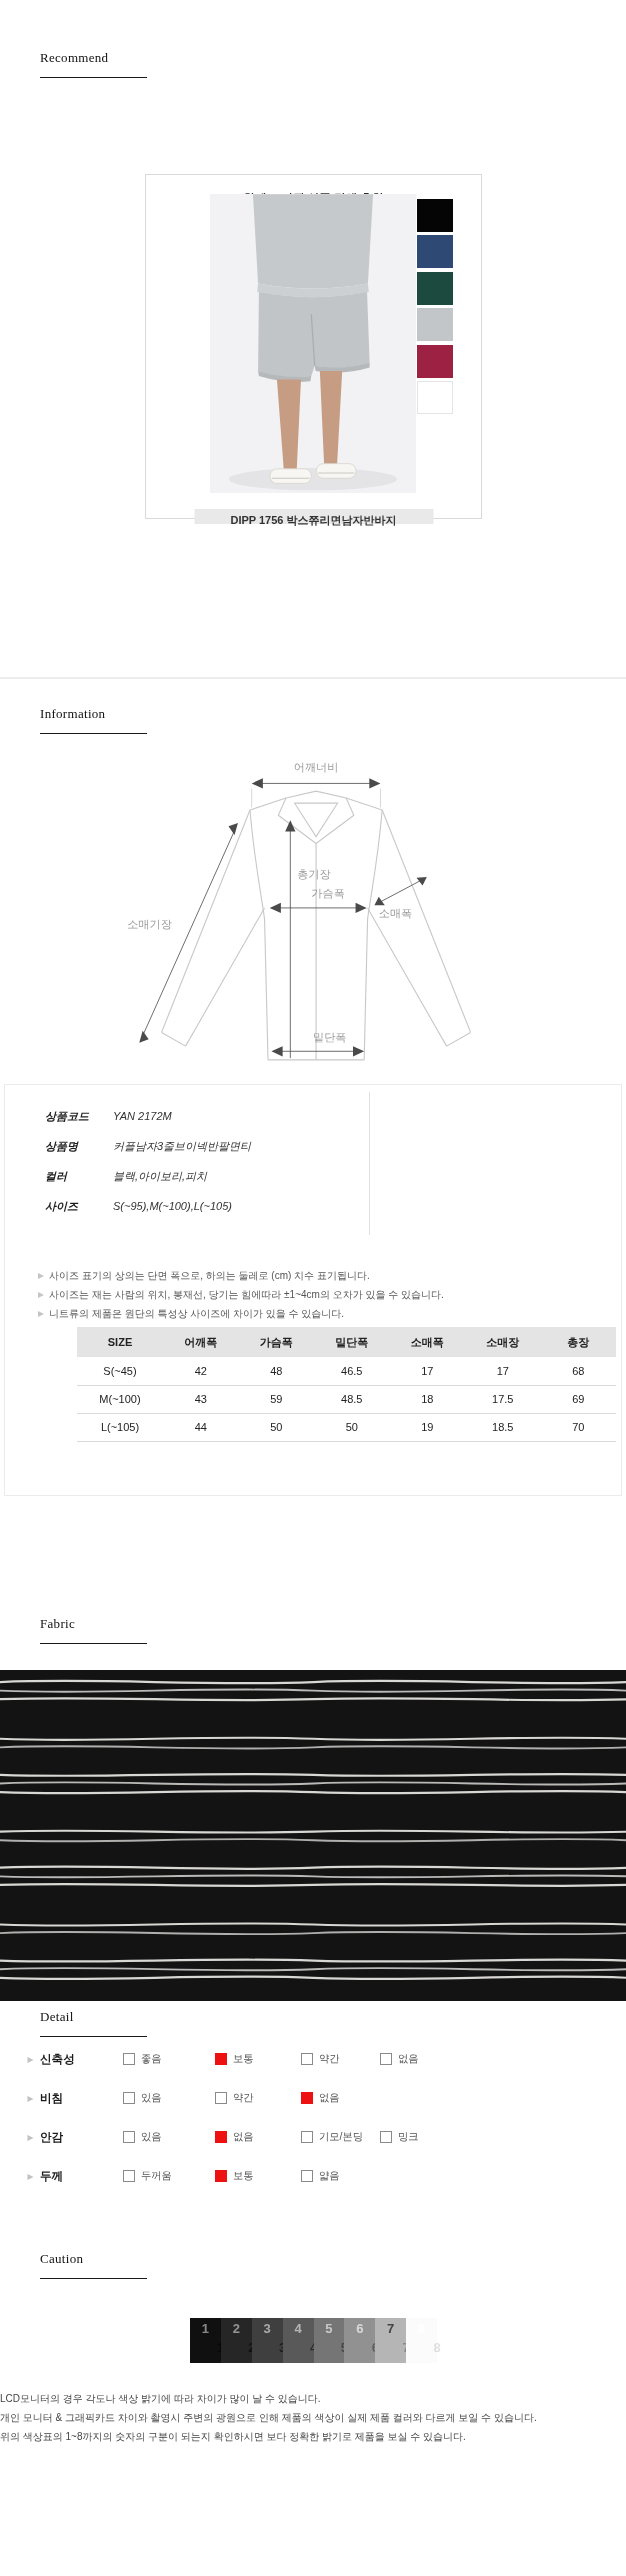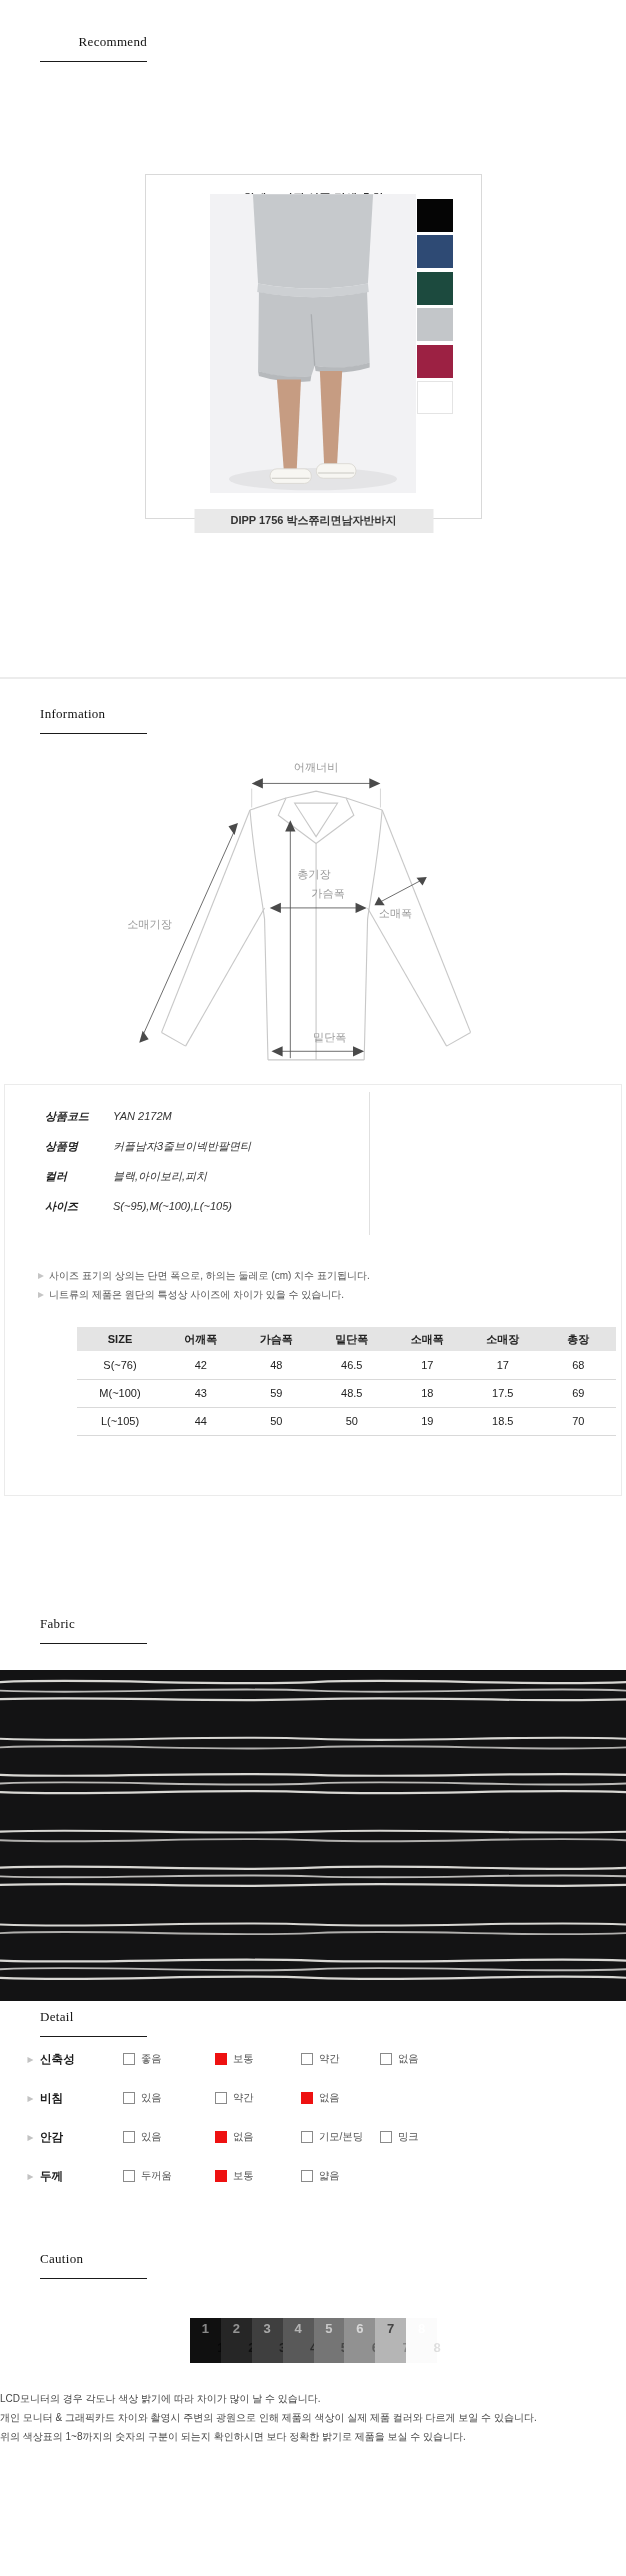--- a/index.html
+++ b/index.html
@@ -13,21 +13,21 @@
 
   .divider { position:absolute; left:0; width:627px; height:1.7px; background:#ececec; }
 
   
   #reco-card { position:absolute; left:145px; top:174px; width:337px; height:345px; border:0.9px solid #d9d9d9; background:#fff; }
   #reco-banner { position:absolute; top:-7.7px; left:50%; transform:translateX(-50%); background:#fff;
     padding:0 12px; font-size:11.6px; font-weight:bold; color:#2b2b2b; white-space:nowrap;margin-top:24px; }
   #reco-photo { position:absolute; left:64px; top:19px; width:206px; height:299px; background:#f2f2f4; }
   #reco-swatches { position:absolute; left:271px; top:24px; width:36px; display:flex; flex-direction:column; gap:3.4px; }
   .swatch { width:36px; height:33px; }
-  #reco-name { position:absolute; top:334px; left:50%; transform:translateX(-50%); width:239px; height:24px;
+  #reco-name { position:absolute; top:334px; left:50%; transform:translateX(-50%); width:239px; height:15px;
     background:#e9e9e9; font-size:11px; font-weight:bold; color:#333; text-align:center; line-height:22px; white-space:nowrap; }
 
   
   #diagram { position:absolute; left:86px; top:749px; }
   .diag-label { font-size:13px; fill:#9a9a9a; }
   .garment { stroke:#c8c8c8; stroke-width:1.3; fill:none; }
   .meas { stroke:#555; stroke-width:1; fill:none; }
   .meas-fill { fill:#4a4a4a; }
   .guide { stroke:#c4c4c4; stroke-width:.8; }
 
@@ -38,21 +38,21 @@
   #spec-right { left:382px; top:1101px; }
   .spec-row { display:flex; height:30px; align-items:center; font-size:11px; }
   .spec-label { font-weight:bold; color:#1c1c1c; width:68px; }
   #spec-right .spec-label { width:76px; }
   .spec-value { color:#333; }
 
   #notes { position:absolute; left:38px; top:1266px; font-size:10px; color:#555; line-height:19px; }
   .note-marker { color:#c5c5c5; font-size:7.7px; margin-right:5.2px; vertical-align:0.9px; }
 
   #size-table { position:absolute; left:77px; top:1327px; width:539px; border-collapse:collapse; table-layout:fixed; }
-  #size-table th { background:#e4e4e4; height:24px; font-size:11px; font-weight:bold; color:#222; }
+  #size-table th { background:#e4e4e4; height:30px; font-size:11px; font-weight:bold; color:#222; }
   #size-table td { height:28px; text-align:center; font-size:11px; color:#222; border-bottom:0.9px solid #d9d9d9; }
   #size-table th:first-child, #size-table td:first-child { width:86px; }
 
   
   #fabric-img { position:absolute; left:0; top:1670px; width:627px; height:331px; display:block; }
 
   
   .detail-row { position:absolute; left:0; width:627px; height:15.5px; }
   .detail-marker { position:absolute; left:27.5px; top:3.4px; font-size:7.7px; color:#c2c2c2; }
   .detail-label { position:absolute; left:40px; top:0; font-size:11.6px; font-weight:bold; color:#1c1c1c; }
@@ -66,21 +66,21 @@
   .scale-block { width:31px; height:45px; position:relative; }
   .scale-num-top { position:absolute; top:2.6px; width:100%; text-align:center; font-size:13px; font-weight:bold; }
   .scale-num-bot { position:absolute; top:22px; left:15.5px; width:100%; text-align:center; font-size:13px; font-weight:bold; }
   .caution-line { position:absolute; left:0; width:627px; text-align:left; font-size:10px; color:#444; }
 </style>
 </head>
 <body>
 
 <div id="page">
 
-  <div class="sec-header" style="top:34px;text-align:right;">Recommend</div>
+  <div class="sec-header" style="top:50px;">Recommend</div>
 
   <div id="reco-card">
     <div id="reco-banner">함께 코디된 상품 검색 추천</div>
 
     <svg id="reco-photo" viewBox="0 0 240 348" xmlns="http://www.w3.org/2000/svg">
       <rect x="0" y="0" width="240" height="348" fill="#f2f2f4"></rect>
       <ellipse cx="120" cy="332" rx="98" ry="13" fill="#e4e4e6"></ellipse>
 
       <path d="M50,0 L190,0 L184,104 Q120,116 56,104 Z" fill="#c6c9cc"></path>
       <path d="M56,104 Q120,116 184,104 L185,114 Q120,126 55,114 Z" fill="#cdd0d3"></path>
@@ -176,38 +176,39 @@
          <span class="spec-value">블랙,아이보리,피치</span>
        </div>
       <div class="spec-row">
          <span class="spec-label">사이즈</span>
          <span class="spec-value">S(~95),M(~100),L(~105)</span>
        </div>
     </div>
 
   <div id="notes">
       <div><span class="note-marker">▶</span>사이즈 표기의 상의는 단면 폭으로, 하의는 둘레로 (cm) 치수 표기됩니다.</div>
+      <div><span class="note-marker">▶</span>사이즈는 재는 사람의 위치, 봉재선, 당기는 힘에따라 ±1~4cm의 오차가 있을 수 있습니다.</div>
       <div><span class="note-marker">▶</span>니트류의 제품은 원단의 특성상 사이즈에 차이가 있을 수 있습니다.</div>
     </div>
 
   <table id="size-table">
     <thead>
         <tr>
           <th>SIZE</th>
           <th>어깨폭</th>
           <th>가슴폭</th>
           <th>밑단폭</th>
           <th>소매폭</th>
           <th>소매장</th>
           <th>총장</th>
         </tr>
       </thead>
     <tbody>
         <tr>
-          <td>S(~76)</td>
+          <td>S(~45)</td>
           <td>42</td>
           <td>48</td>
           <td>46.5</td>
           <td>17</td>
           <td>17</td>
           <td>68</td>
         </tr>
         <tr>
           <td>M(~100)</td>
           <td>43</td>

